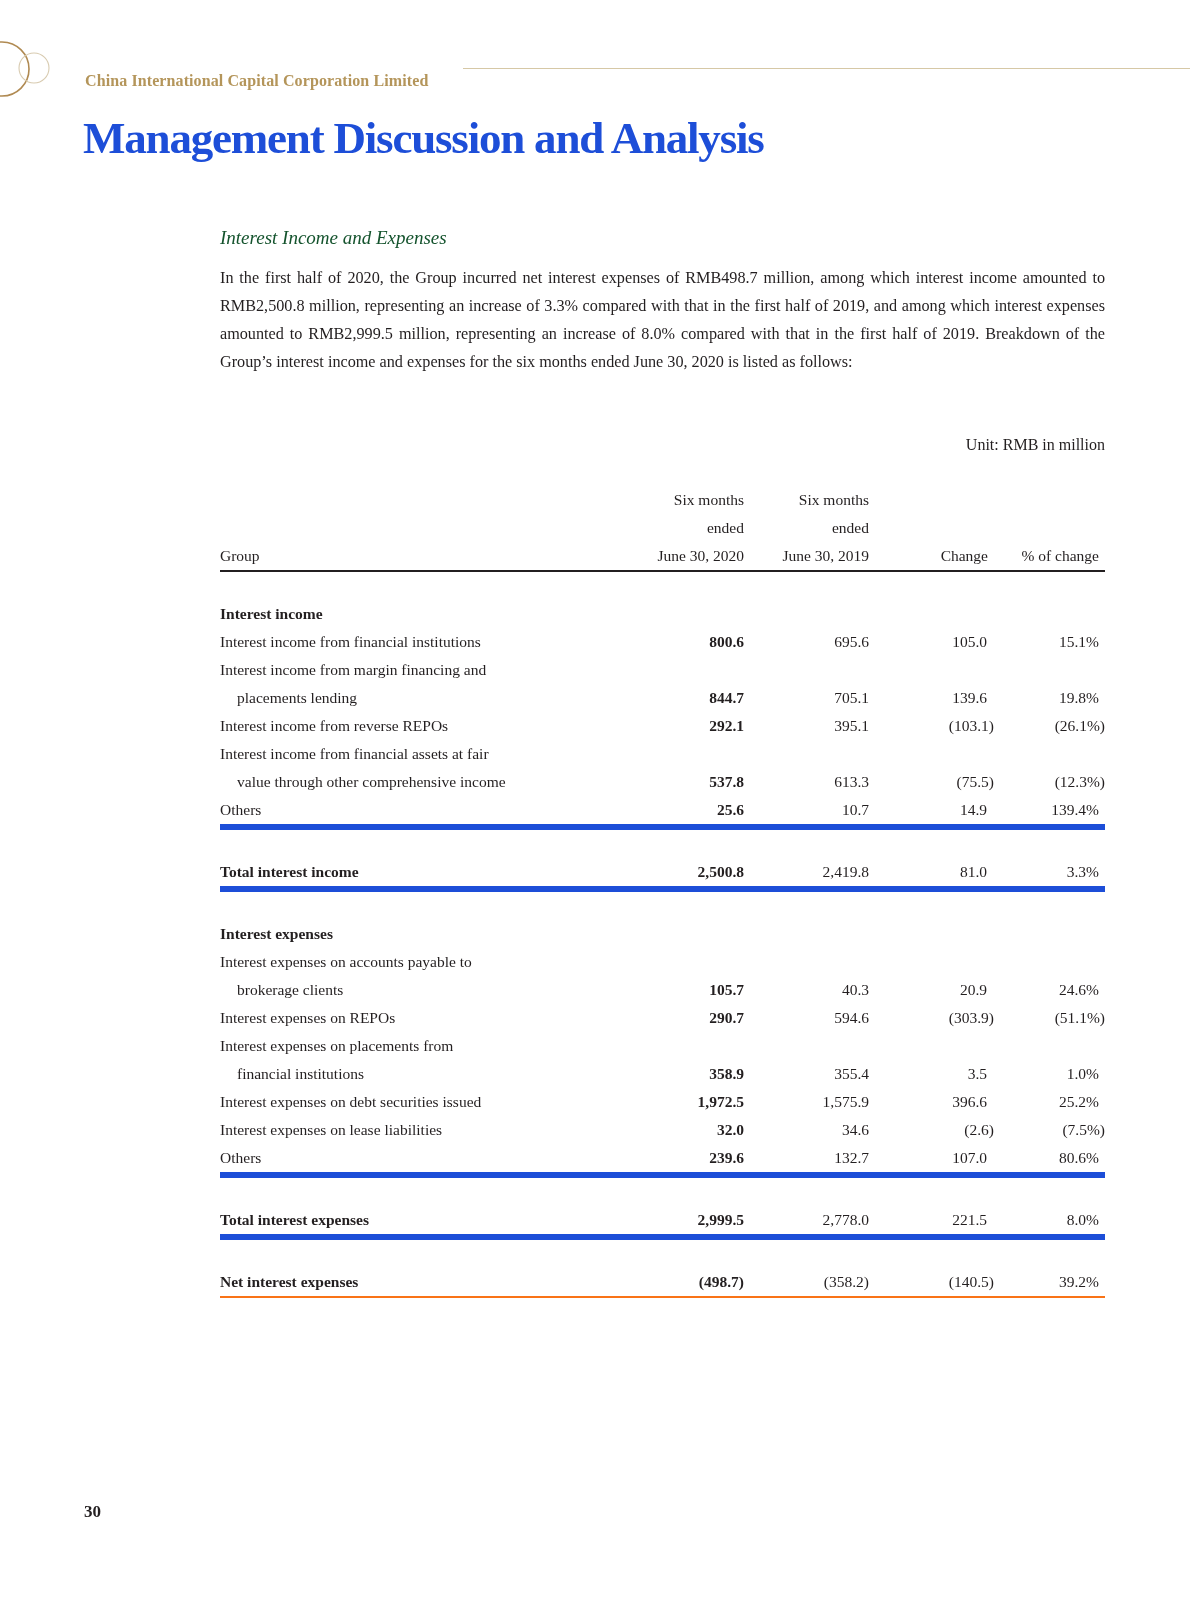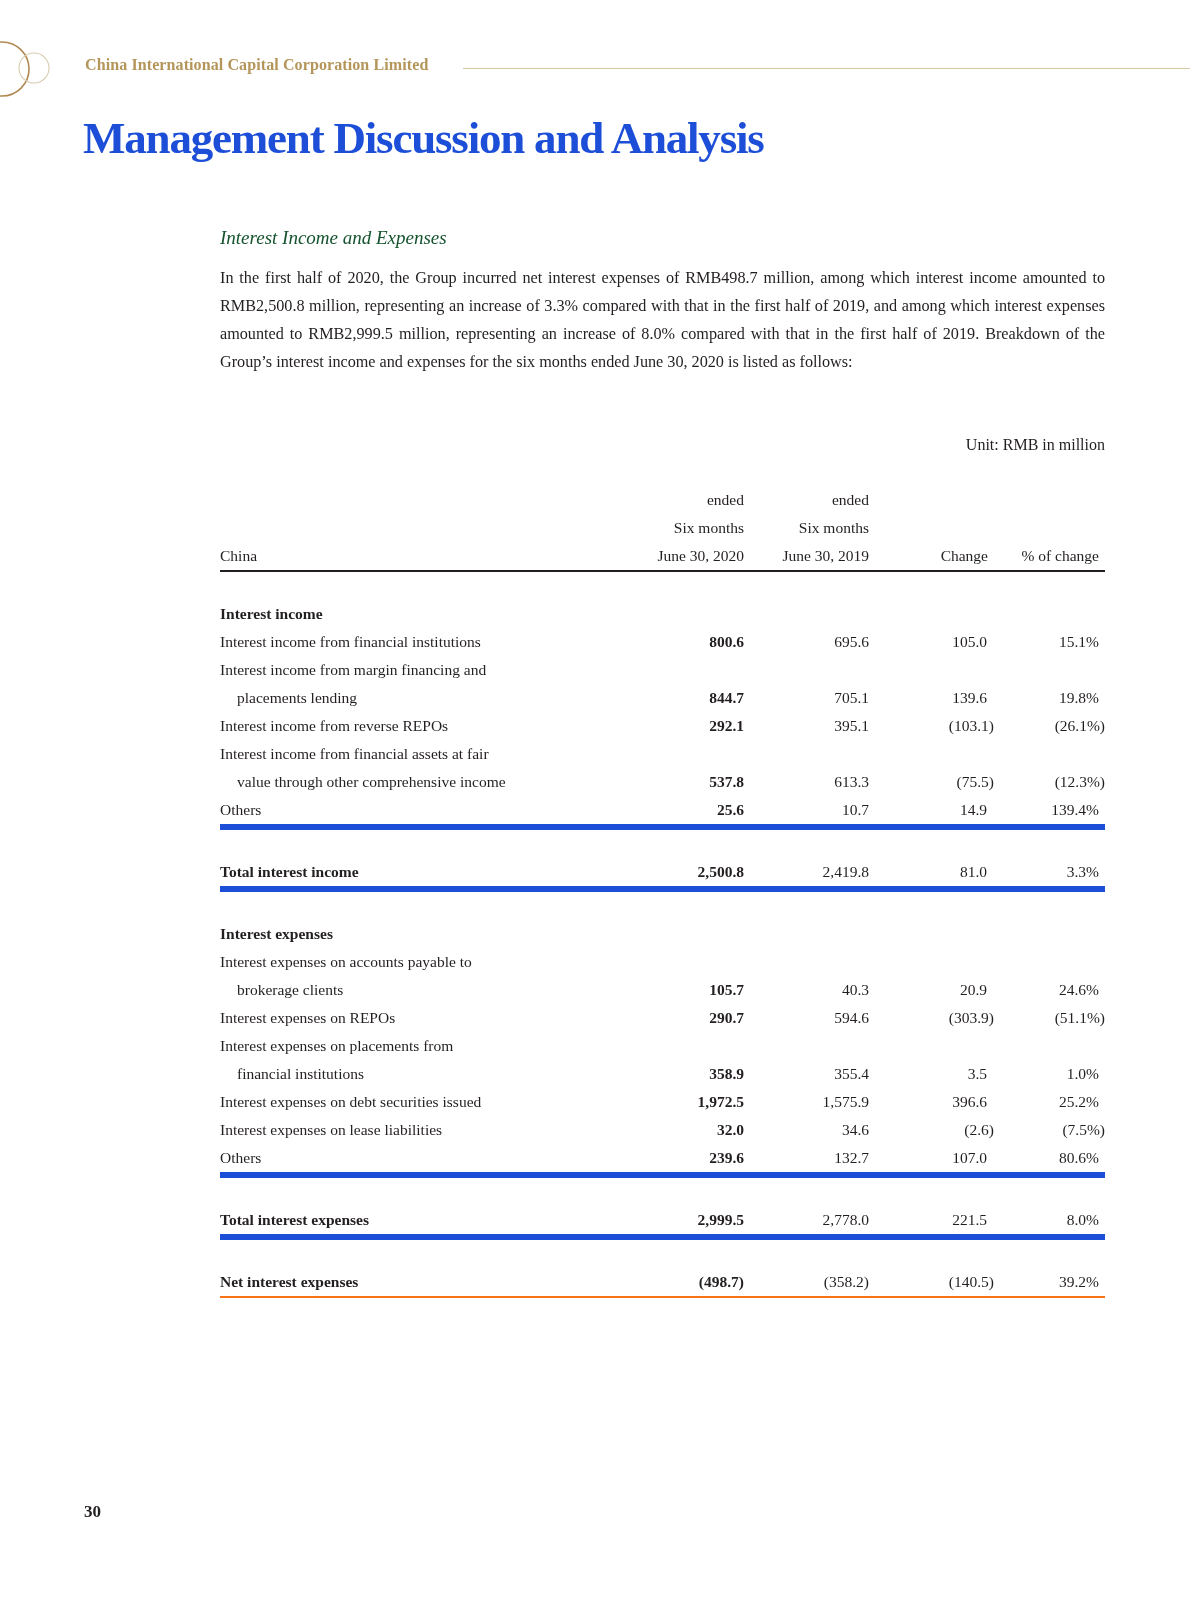--- a/index.html
+++ b/index.html
@@ -2,21 +2,21 @@
 <html><head>
 <meta charset="utf-8">
 <style>
   html, body { margin: 0; padding: 0; background: #ffffff; }
   body {
     width: 1190px; height: 1615px; position: relative; overflow: hidden;
     font-family: "Liberation Serif", "DejaVu Serif", serif; color: #231f20;
   }
   .logo { position: absolute; left: 0; top: 38px; width: 60px; height: 62px; }
   .company {
-    position: absolute; left: 85px; top: 56px; font-size: 16px; font-weight: bold;
+    position: absolute; left: 85px; top: 72px; font-size: 16px; font-weight: bold;
     color: #b4955a; letter-spacing: 0.1px;
   }
   .header-rule {
     position: absolute; left: 463px; right: 0; top: 68px; height: 0;
     border-top: 1px solid #d6c8a6;
   }
   .page-title {
     position: absolute; left: 83px; top: 112px; font-size: 45px; font-weight: bold;
     color: #1d4ed8; letter-spacing: -1.2px; margin: 0;
   }
@@ -76,34 +76,34 @@
   <colgroup>
     <col class="c-item">
       <col class="c-2020">
       <col class="c-2019">
       <col class="c-chg">
       <col class="c-pct">
   </colgroup>
   <thead>
     <tr class="hdr-row">
       <th class="left"></th>
+      <th class="b">Six months</th>
+      <th>Six months</th>
+      <th></th>
+        <th></th>
+    </tr>
+    <tr class="hdr-row">
+      <th class="left"></th>
       <th class="b">ended</th>
       <th>ended</th>
       <th></th>
         <th></th>
     </tr>
-    <tr class="hdr-row">
-      <th class="left"></th>
-      <th class="b">Six months</th>
-      <th>Six months</th>
-      <th></th>
-        <th></th>
-    </tr>
     <tr class="hdr-row hdr-last">
-      <th class="left b">China</th>
+      <th class="left b">Group</th>
       <th class="b">June 30, 2020</th>
       <th>June 30, 2019</th>
       <th class="b" style="padding-right:6px">Change</th>
       <th class="b" style="padding-right:6px">% of change</th>
     </tr>
   </thead>
   <tbody>
     <tr class="spacer-lg">
         <td colspan="5"></td>
       </tr>

